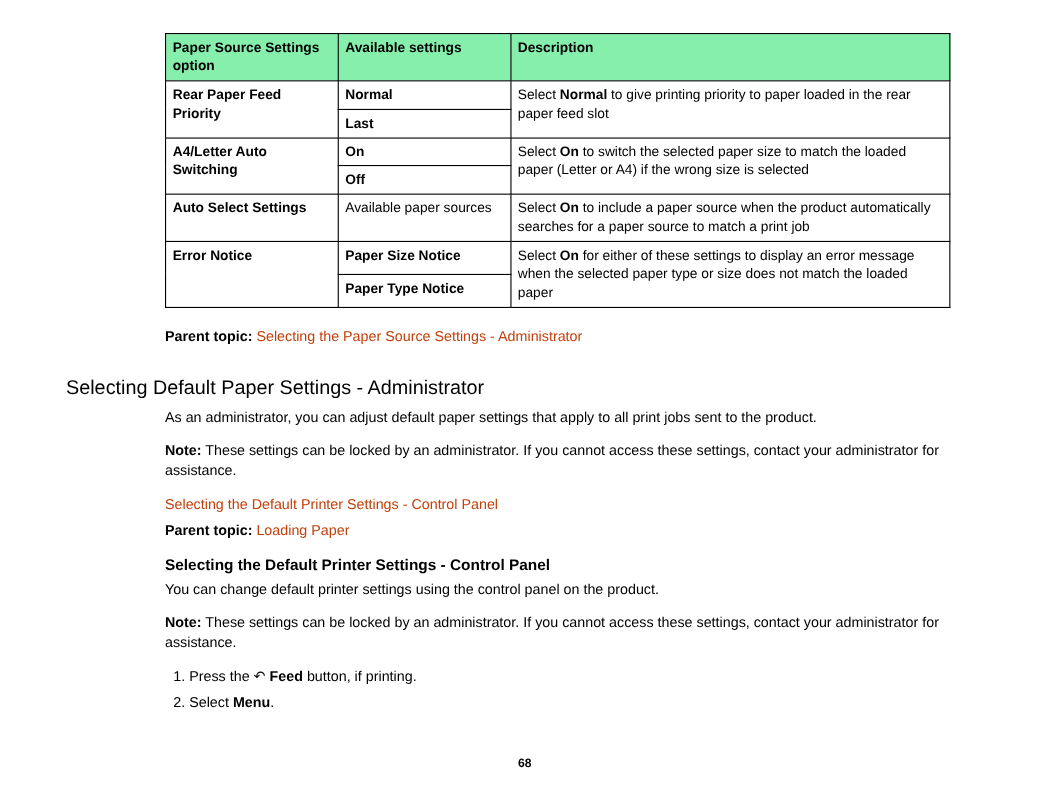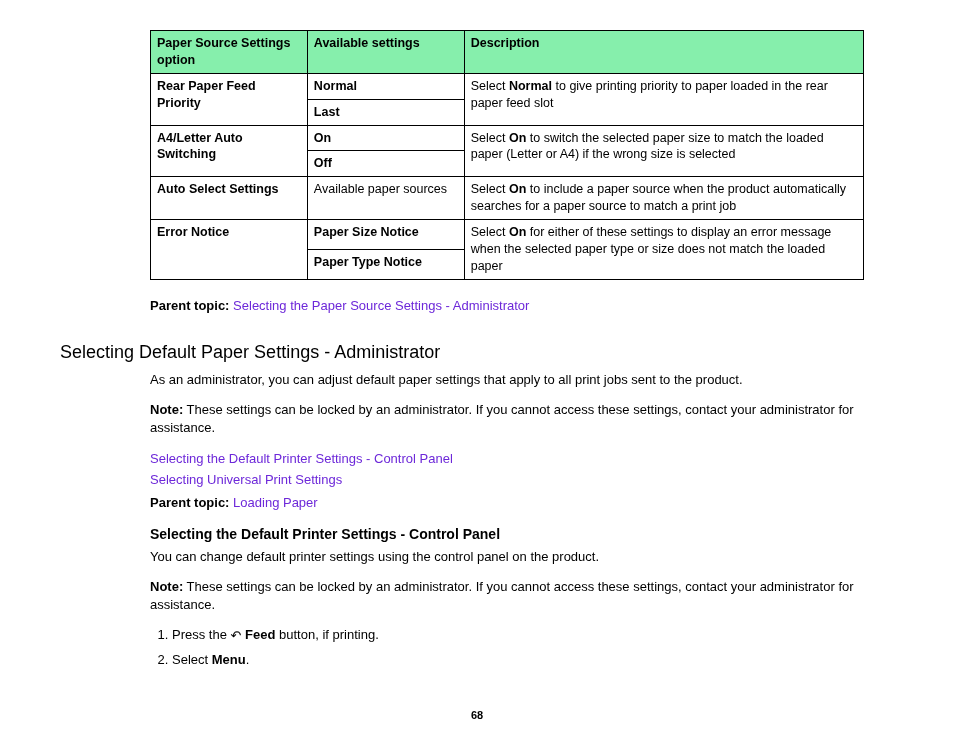--- a/index.html
+++ b/index.html
@@ -44,21 +44,21 @@
   }
   p {
     margin: 0 0 12px 90px;
     line-height: 1.4;
   }
   .links {
     margin-left: 90px;
     line-height: 1.6;
   }
   a.link {
-    color: #6d28d9;
+    color: #c2410c;
     text-decoration: none;
     cursor: pointer;
   }
   .parent-topic {
     margin-left: 90px;
     margin-bottom: 14px;
   }
   ol {
     margin: 0 0 12px 90px;
     padding-left: 22px;
@@ -133,21 +133,20 @@
 </div>
 
 <h2>Selecting Default Paper Settings - Administrator</h2>
 
 <p>As an administrator, you can adjust default paper settings that apply to all print jobs sent to the product.</p>
 
 <p><b>Note:</b><span> These settings can be locked by an administrator. If you cannot access these settings, contact your administrator for assistance.</span></p>
 
 <div class="links">
   <a class="link">Selecting the Default Printer Settings - Control Panel</a><br>
-  <a class="link">Selecting Universal Print Settings</a>
 </div>
 
 <div class="parent-topic" style="margin-top:4px;">
   <b>Parent topic:</b>
   <a class="link">Loading Paper</a>
 </div>
 
 <h3>Selecting the Default Printer Settings - Control Panel</h3>
 
 <p>You can change default printer settings using the control panel on the product.</p>

